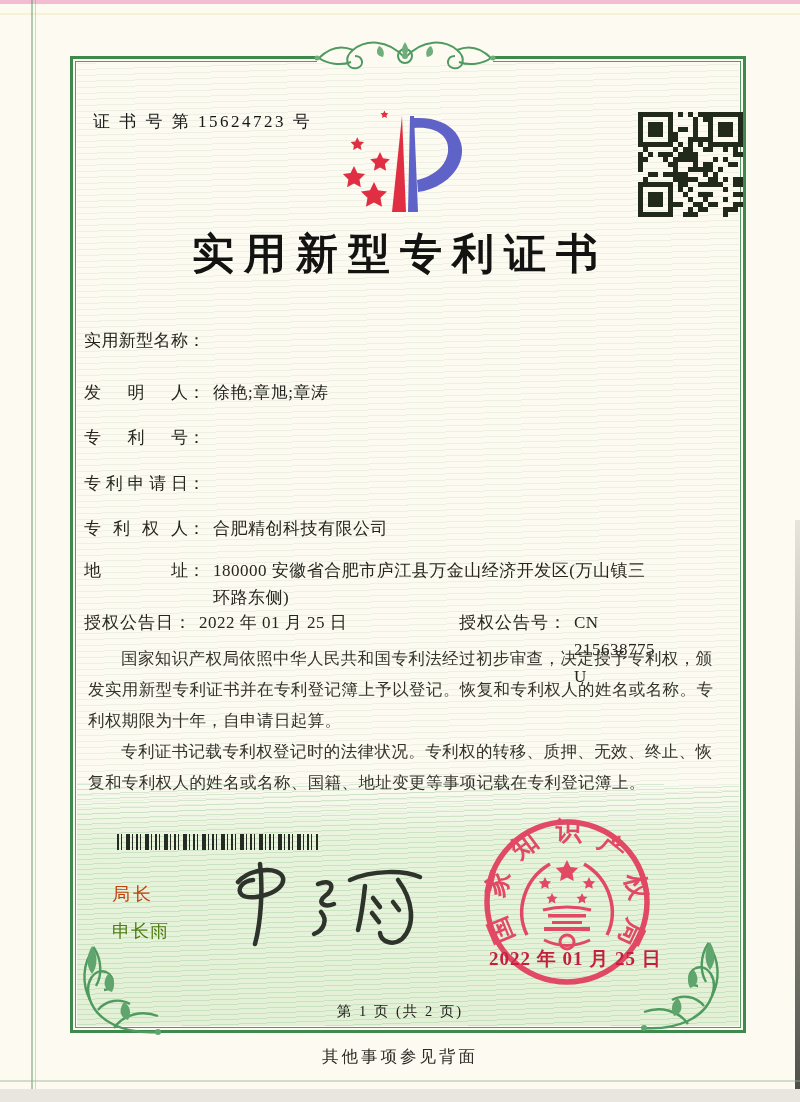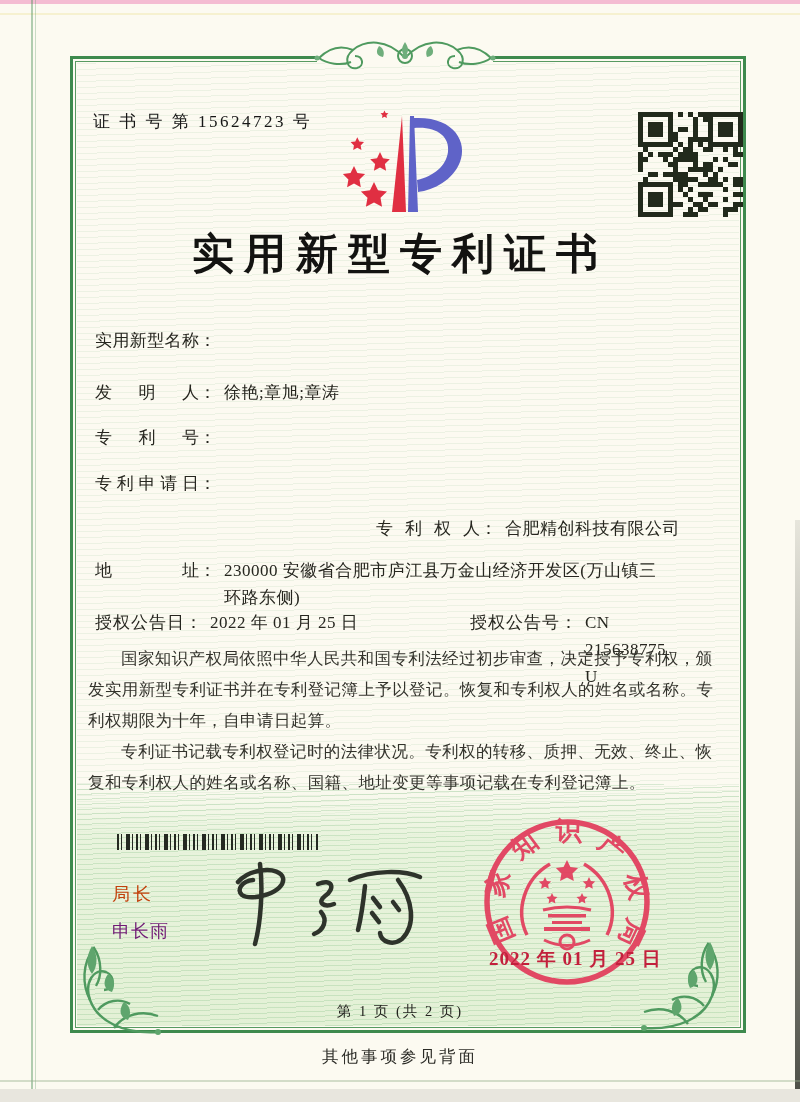--- a/index.html
+++ b/index.html
@@ -32,21 +32,21 @@
   }
   .ornament { position:absolute; }
 
   
   .cert-no { position:absolute; left:93px; top:110px; font-size:17px; letter-spacing:2.5px; color:#161616; z-index:3; }
   .logo { position:absolute; left:330px; top:106px; z-index:3; }
   .qr { position:absolute; left:638px; top:112px; width:105px; height:105px; z-index:3; }
   .title { position:absolute; left:0; top:226px; width:100%; text-align:center;
     font-size:42px; font-weight:600; letter-spacing:10px; color:#131311; z-index:3; }
 
-  .frow { position:absolute; left:95px; width:585px; display:flex; align-items:flex-start;
+  .frow { position:absolute; left:84px; width:585px; display:flex; align-items:flex-start;
     font-size:17px; line-height:27px; color:#26261f; z-index:3; }
   .flabel { display:inline-block; width:104px; text-align:justify; text-align-last:justify; flex:none; }
   .fcolon { flex:none; margin-right:8px; }
   .fvalue { letter-spacing:.5px; }
   .fvalue.addr { max-width:436px; }
   .grant-left { display:flex; }
   .grant-right { position:absolute; left:375px; top:0; display:flex; }
   .glabel { flex:none; letter-spacing:1px; }
 
   .paras { position:absolute; left:88px; top:643px; width:630px; z-index:3;
@@ -56,21 +56,21 @@
   .barcode { position:absolute; left:117px; top:834px; width:201px; height:16px; z-index:3;
     background:repeating-linear-gradient(90deg,
       #252a22 0 2px, rgba(0,0,0,0) 2px 4px,
       #252a22 4px 5px, rgba(0,0,0,0) 5px 9px,
       #252a22 9px 13px, rgba(0,0,0,0) 13px 15px,
       #252a22 15px 16px, rgba(0,0,0,0) 16px 19px); }
 
   .signer-title { position:absolute; left:112px; top:882px; font-size:18px; letter-spacing:3px;
     font-family:"Liberation Sans","DejaVu Sans",sans-serif; color:#c2410c; z-index:3; }
   .signer-name { position:absolute; left:112px; top:919px; font-size:18px; letter-spacing:1px;
-    font-family:Liberation Mono, monospace; color:#701a75; z-index:3; }
+    font-family:Liberation Mono, monospace; color:#4d7c0f; z-index:3; }
   .signature { position:absolute; left:222px; top:850px; z-index:3; }
 
   .seal { position:absolute; left:474px; top:813px; z-index:3; }
   .seal-date { position:absolute; left:489px; top:946px; z-index:4;
     font-size:19px; font-weight:bold; letter-spacing:1px; color:#c2203c; }
 
   .page-info { position:absolute; left:0; top:1002px; width:100%; text-align:center;
     font-size:14.5px; letter-spacing:2px; color:#23231f; z-index:3; }
   .back-note { position:absolute; left:0; top:1046px; width:100%; text-align:center;
     font-size:16.5px; letter-spacing:3px; color:#2b2b26; z-index:3; }
@@ -400,29 +400,29 @@
     <span class="fvalue">徐艳;章旭;章涛</span>
   </div>
   <div class="frow" style="top:424px;">
     <span class="flabel">专利号</span>
       <span class="fcolon">：</span>
   </div>
   <div class="frow" style="top:470px;">
     <span class="flabel">专利申请日</span>
       <span class="fcolon">：</span>
   </div>
-  <div class="frow" style="top:515px;justify-content:flex-end;">
+  <div class="frow" style="top:515px;">
     <span class="flabel">专利权人</span>
       <span class="fcolon">：</span>
     <span class="fvalue">合肥精创科技有限公司</span>
   </div>
   <div class="frow" style="top:557px;">
     <span class="flabel">地址</span>
       <span class="fcolon">：</span>
-    <span class="fvalue addr">230000 安徽省合肥市庐江县万金山经济开发区(万山镇三环路东侧)</span>
+    <span class="fvalue addr">180000 安徽省合肥市庐江县万金山经济开发区(万山镇三环路东侧)</span>
   </div>
   <div class="frow" style="top:609px;">
     <span class="grant-left">
       <span class="glabel">授权公告日</span>
         <span class="fcolon">：</span>
       <span class="fvalue">2022 年 01 月 25 日</span>
     </span>
     <span class="grant-right">
       <span class="glabel">授权公告号</span>
         <span class="fcolon">：</span>

